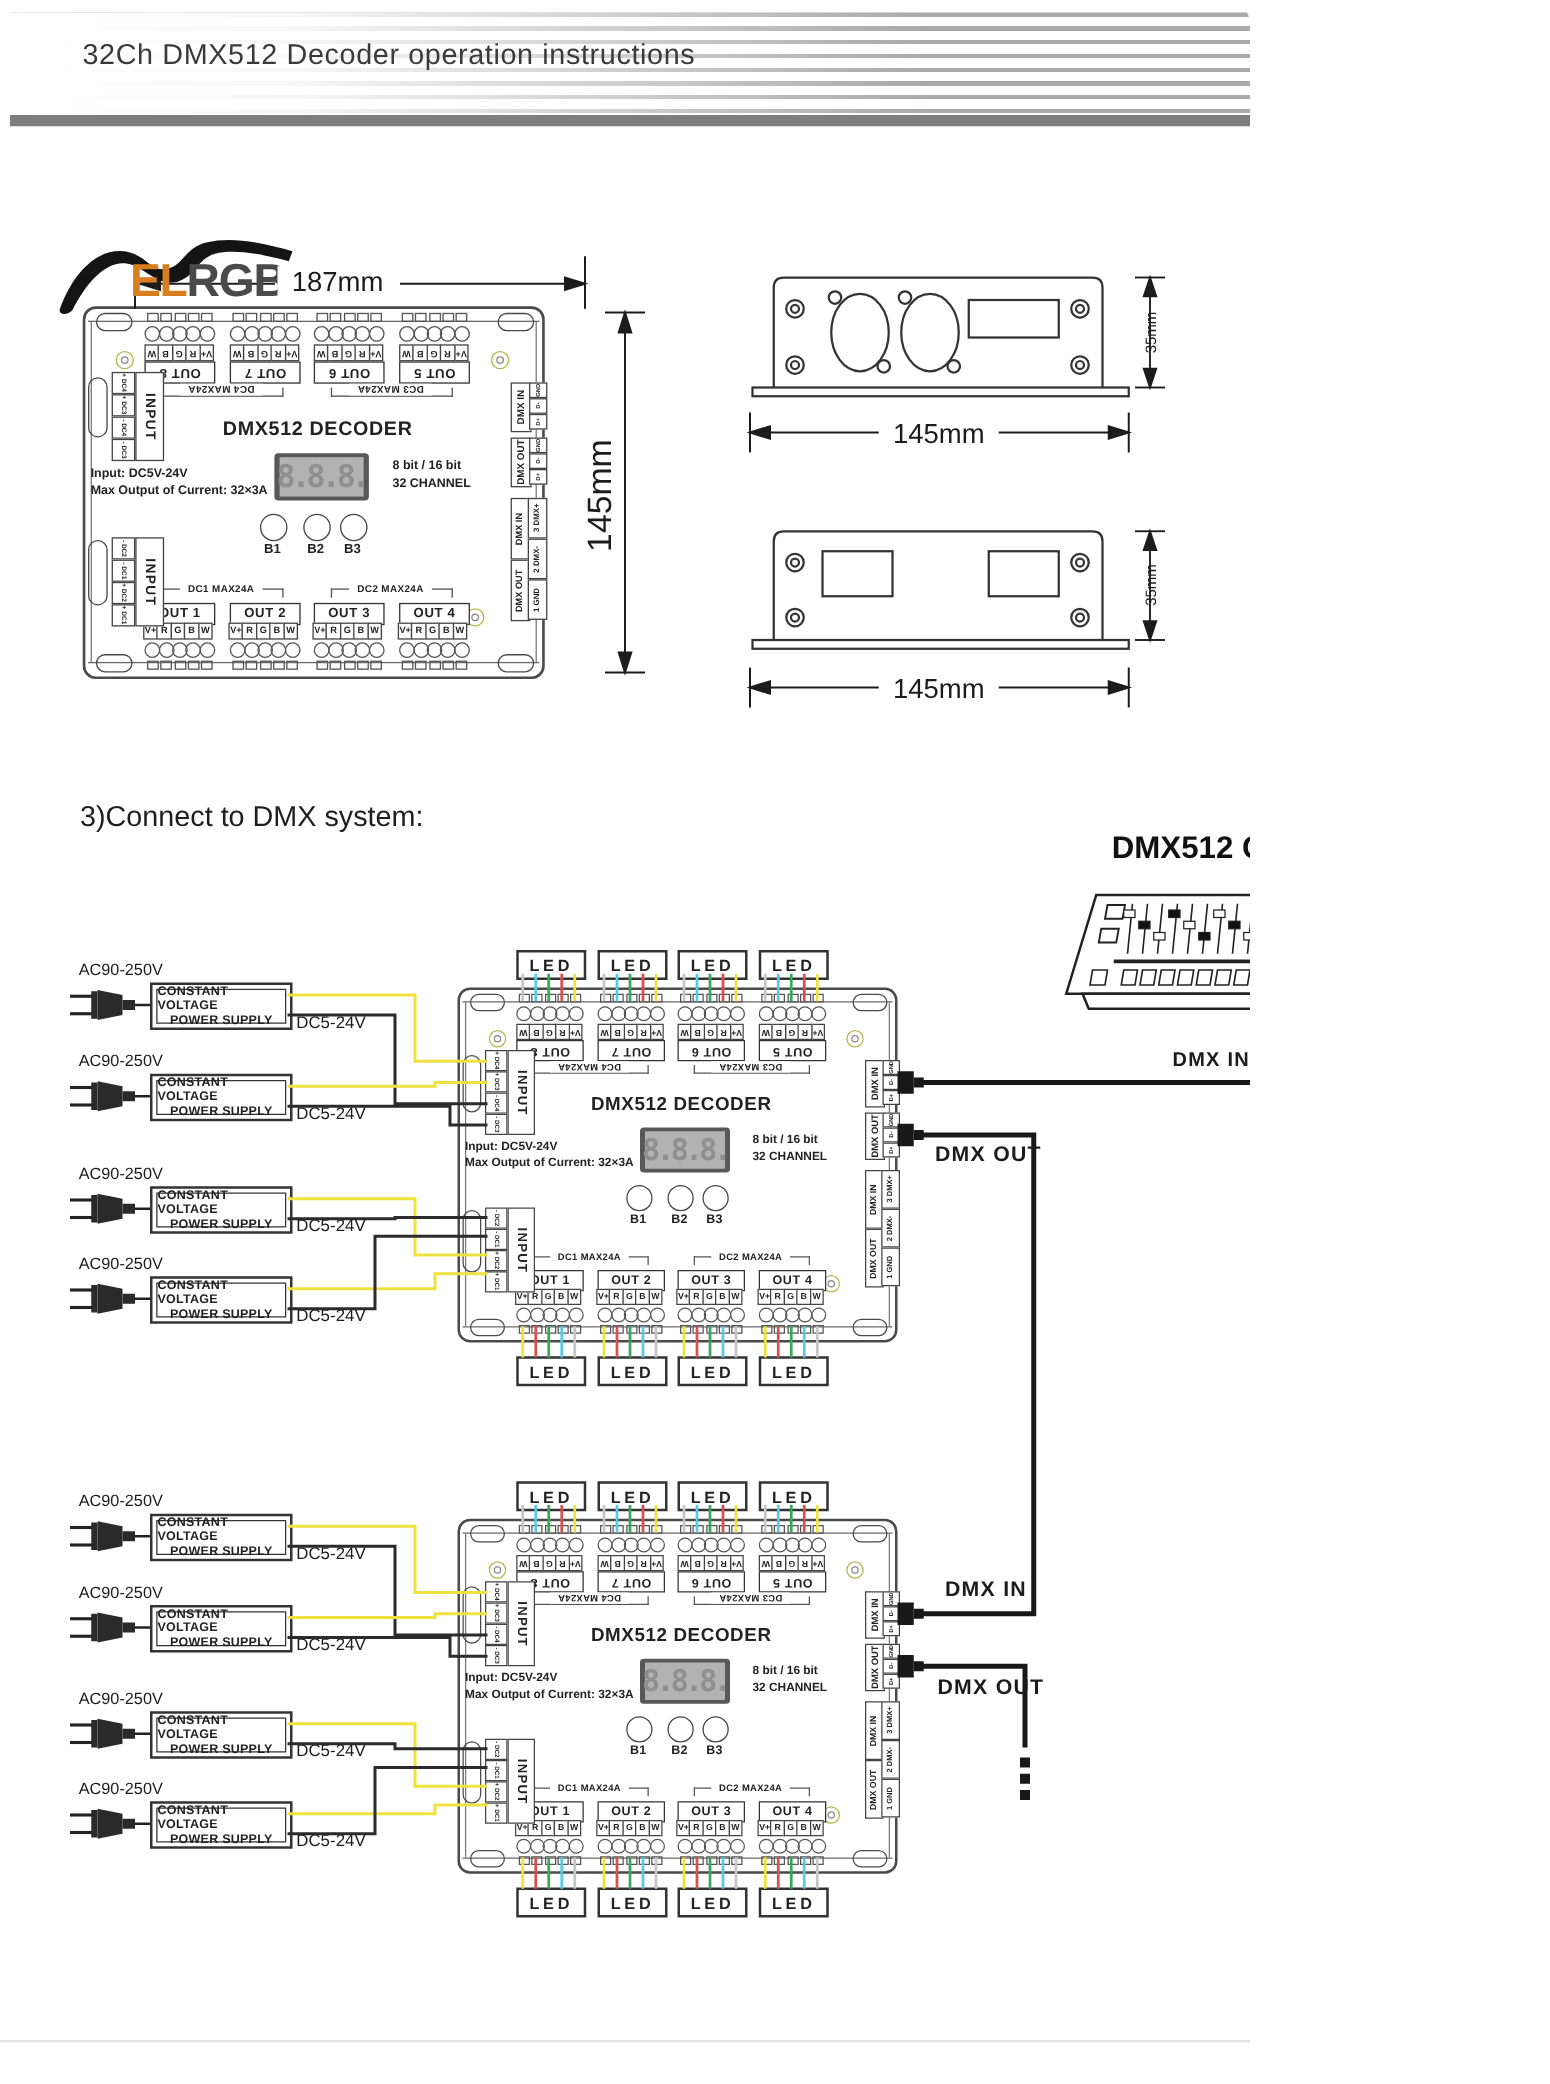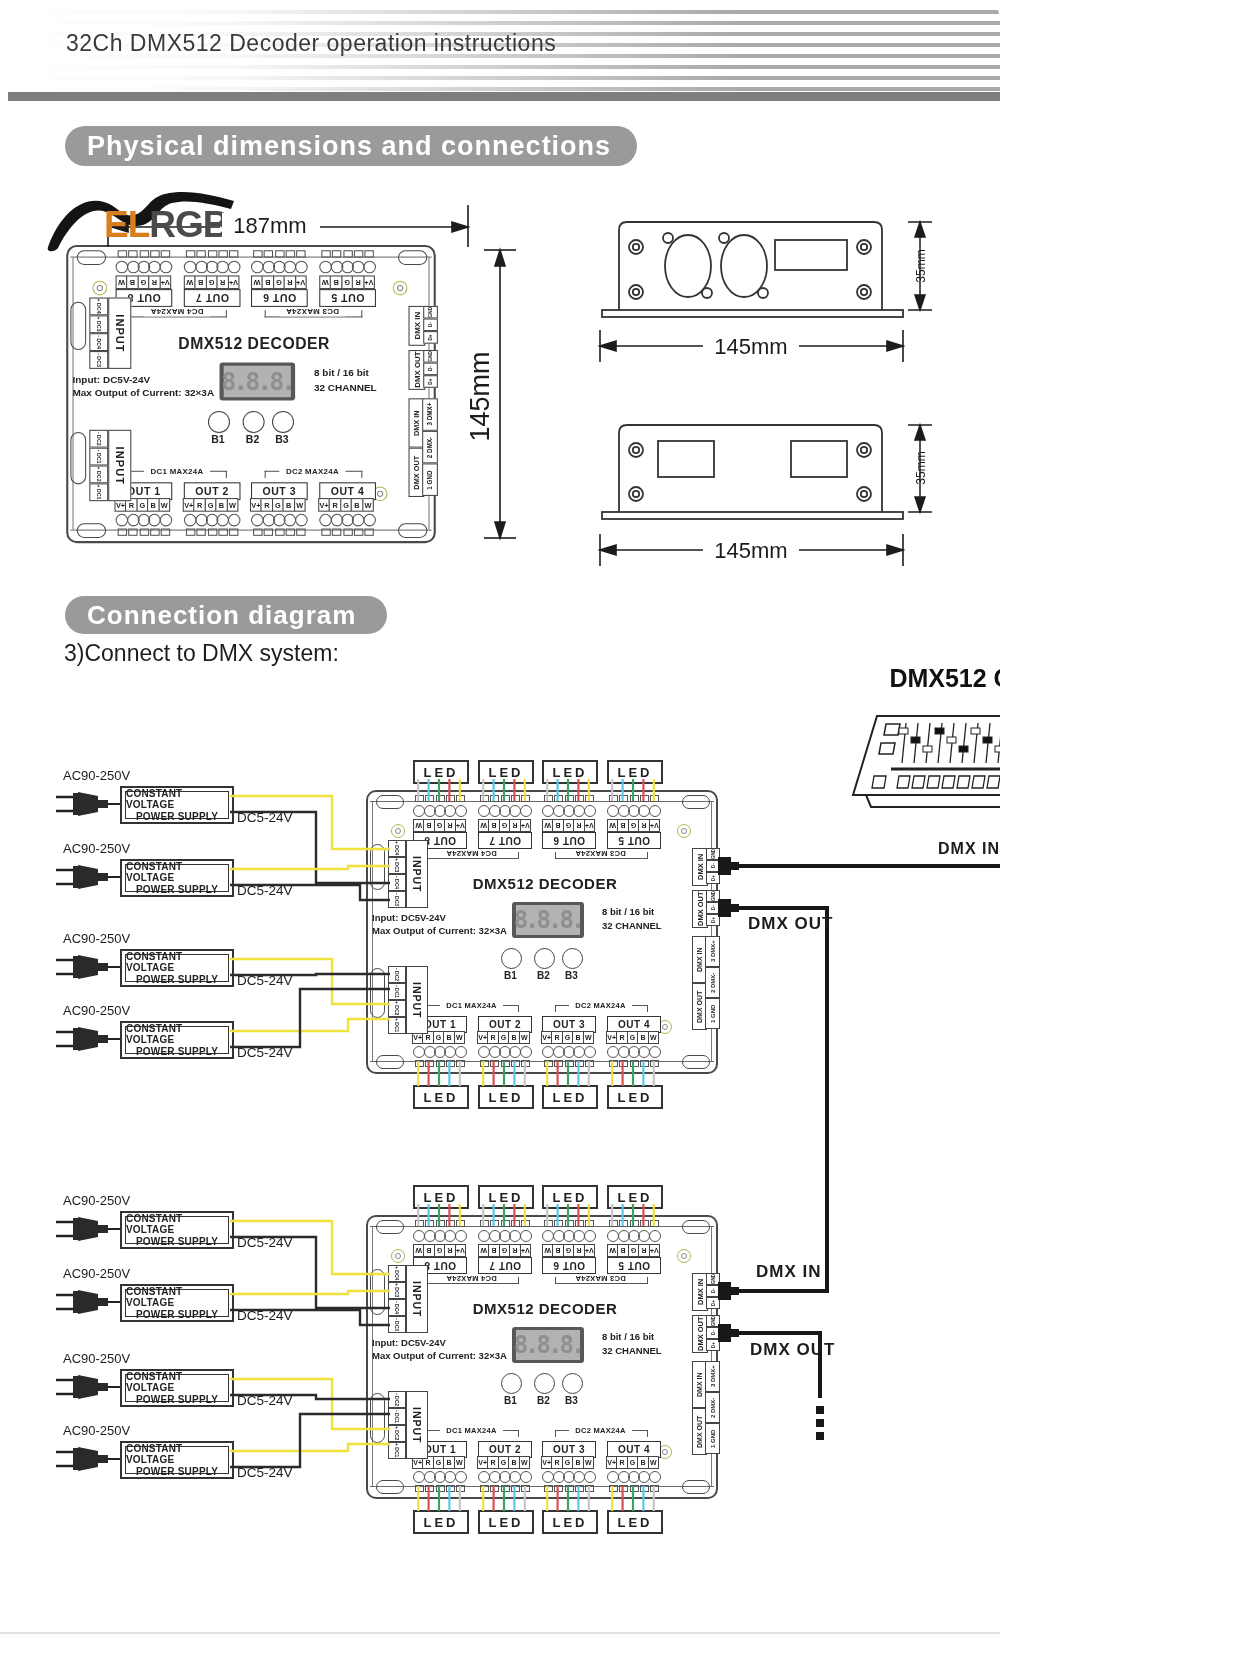--- a/index.html
+++ b/index.html
@@ -49,22 +49,20 @@
 </style>
 </head>
 <body>
 
 <div id="page">
 
   <div id="hdr-stripes" class="abs"></div>
   <div id="hdr-title" class="abs">32Ch DMX512 Decoder operation instructions</div>
   <div id="hdr-bar" class="abs"></div>
 
-  <div class="abs badge" style="left:65px;top:126px;width:550px;height:40px;font-size:27px;">Physical dimensions and connections</div>
-  <div class="abs badge" style="left:65px;top:596px;width:300px;height:38px;font-size:26px;">Connection diagram</div>
   <div class="abs" style="left:64px;top:640px;font-size:23px;color:#1e1e1e;">3)Connect to DMX system:</div>
 
   <div class="abs" style="left:104px;top:204px;font-weight:bold;font-size:37px;letter-spacing:-1px;z-index:6;">
     <span style="color:#d97e1f;">EL</span><span style="color:#4a4a4a;">RGB</span>
   </div>
 
   <div class="abs" style="left:875px;top:664px;width:270px;text-align:center;font-size:25px;font-weight:bold;color:#111;">DMX512 CONSTANT</div>
 
   <div id="diagram" class="abs">
       <div class="abs" style="left: 62px; top: 245px; width: 360px; height: 284px; transform: scale(1.05, 1.05); transform-origin: 0px 0px;">

